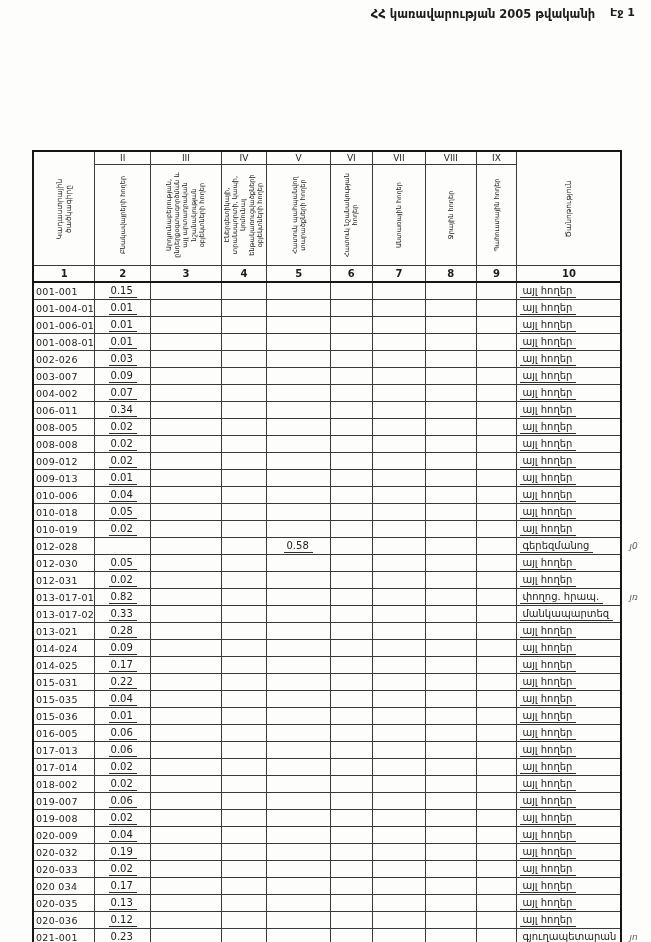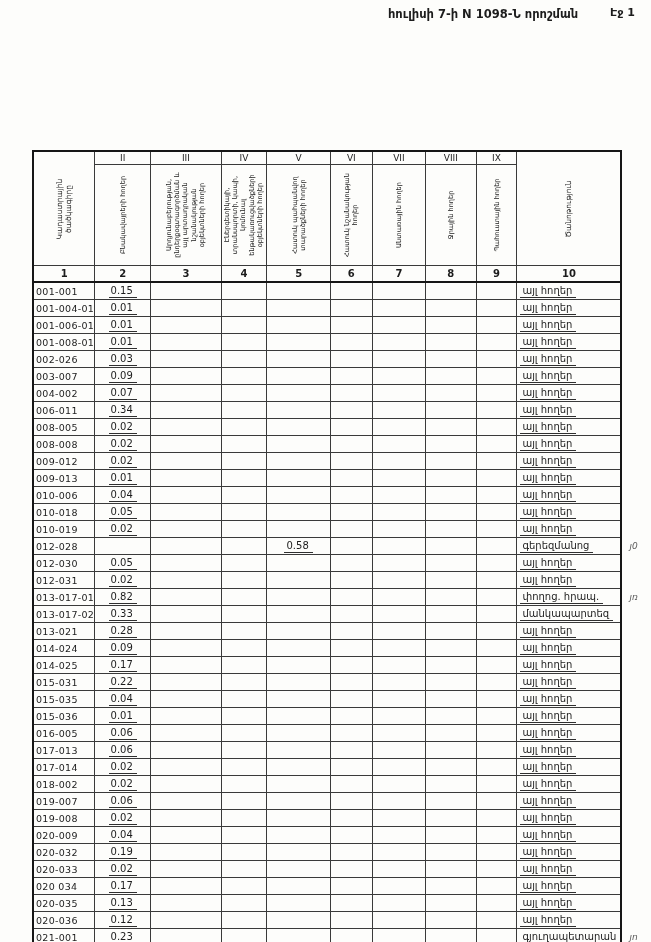--- a/index.html
+++ b/index.html
@@ -48,21 +48,21 @@
   td.markcell { font-size:9px; color:#5a5a5a; font-style:italic; padding-left:7px; text-align:left; }
 </style>
 </head>
 <body>
 
 <div class="page">
 
   <div class="page-label">Էջ 1</div>
 
   <div class="appendix">
-    <div>հուլիսի 7-ի  N 1098-Ն որոշման</div>
+    <div>ՀՀ կառավարության 2005 թվականի</div>
   </div>
 
   <div class="doc-title">
   </div>
 
   <table class="land-table">
     <colgroup>
       <col style="width:56px">
         <col style="width:57px">
         <col style="width:73px">

